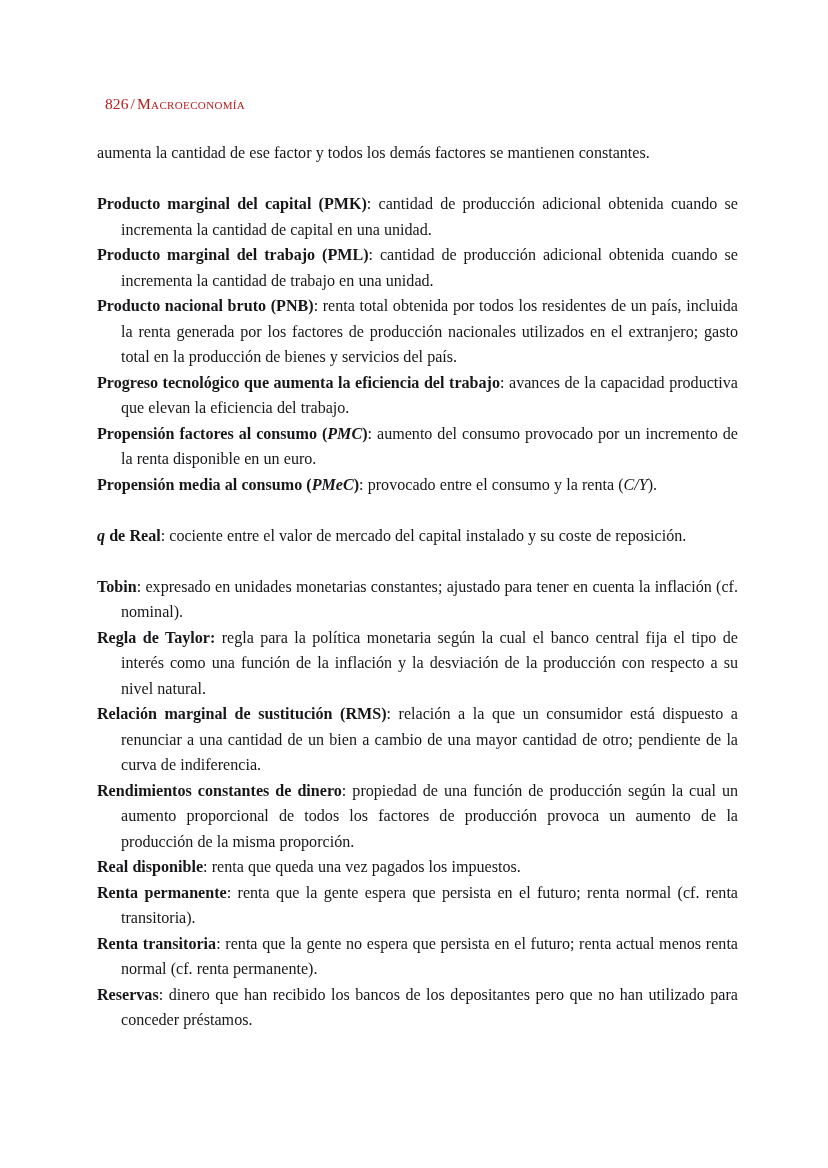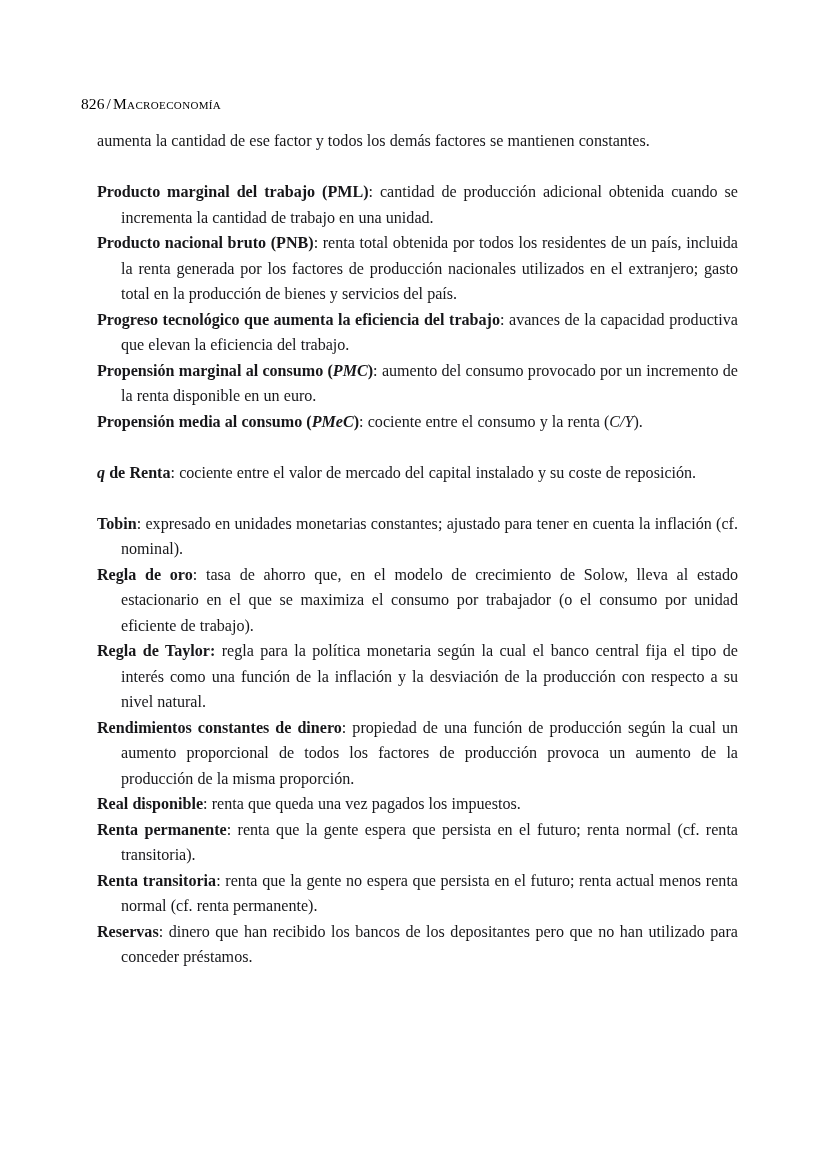--- a/index.html
+++ b/index.html
@@ -17,39 +17,39 @@
   .page {
     position: relative;
     width: 828px;
     height: 1168px;
     background: #ffffff;
     overflow: hidden;
   }
   
   .running-head {
     position: absolute;
-    left: 81px;
+    left: 105px;
     top: 95px;
     font-size: 15.5px;
     letter-spacing: 0.1px;
-    color: #000000;
+    color: #b91c1c;
     white-space: nowrap;
   }
   .running-head .folio { font-variant: normal; }
   .running-head .slash { padding: 0 2px; }
   .running-head .bookname {
     font-variant: small-caps;
     letter-spacing: 0.35px;
     font-size: 15.5px;
   }
   
   .column {
     position: absolute;
     left: 97px;
-    top: 128px;
+    top: 140px;
     width: 641px;
   }
   .group { margin: 0; }
   .group + .group { margin-top: 25.5px; }
 
   .entry {
     margin: 0;
     padding: 0 0 0 24px;
     text-indent: -24px;
     font-size: 16.1px;
@@ -82,54 +82,56 @@
   <div class="column">
 
     <div class="group">
       <p class="entry cont">
         <span class="lead">aumenta la cantidad de ese factor y todos los demás factores se mantienen constantes.</span>
       </p>
     </div>
 
     <div class="group">
 
+      <p class="entry"><span class="term">Producto marginal del capital (PMK)</span><span>:</span>
+        <span>cantidad de producción adicional obtenida cuando se incrementa la cantidad de capital en una unidad.</span></p>
 
       <p class="entry"><span class="term">Producto marginal del trabajo (PML)</span><span>:</span>
         <span>cantidad de producción adicional obtenida cuando se incrementa la cantidad de trabajo en una unidad.</span></p>
 
       <p class="entry"><span class="term">Producto nacional bruto (PNB)</span><span>:</span>
         <span>renta total obtenida por todos los residentes de un país, incluida la renta generada por los factores de producción nacionales utilizados en el extranjero; gasto total en la producción de bienes y servicios del país.</span></p>
 
       <p class="entry"><span class="term">Progreso tecnológico que aumenta la eficiencia del trabajo</span><span>:</span>
         <span>avances de la capacidad productiva que elevan la eficiencia del trabajo.</span></p>
 
-      <p class="entry"><span class="term">Propensión marginal al consumo (</span><span class="term-ital">PMC</span><span class="term">)</span><span>:</span>
+      <p class="entry"><span class="term">Propensión factores al consumo (</span><span class="term-ital">PMC</span><span class="term">)</span><span>:</span>
         <span>aumento del consumo provocado por un incremento de la renta disponible en un euro.</span></p>
 
       <p class="entry"><span class="term">Propensión media al consumo (</span><span class="term-ital">PMeC</span><span class="term">)</span><span>:</span>
-        <span>cociente entre el consumo y la renta (</span><span class="ital">C/Y</span><span>).</span></p>
+        <span>provocado entre el consumo y la renta (</span><span class="ital">C/Y</span><span>).</span></p>
     </div>
 
     <div class="group">
-      <p class="entry"><span class="term-ital">q</span><span class="term"> de Renta</span><span>:</span>
+      <p class="entry"><span class="term-ital">q</span><span class="term"> de Real</span><span>:</span>
         <span>cociente entre el valor de mercado del capital instalado y su coste de reposición.</span></p>
     </div>
 
     <div class="group">
 
       <p class="entry"><span class="term">Tobin</span><span>:</span>
         <span>expresado en unidades monetarias constantes; ajustado para tener en cuenta la inflación (cf. nominal).</span></p>
 
 
-      <p class="entry"><span class="term">Regla de oro</span><span>:</span>
-        <span>tasa de ahorro que, en el modelo de crecimiento de Solow, lleva al estado estacionario en el que se maximiza el consumo por trabajador (o el consumo por unidad eficiente de trabajo).</span></p>
 
       <p class="entry"><span class="term">Regla de Taylor:</span><span></span>
         <span>regla para la política monetaria según la cual el banco central fija el tipo de interés como una función de la inflación y la desviación de la producción con respecto a su nivel natural.</span></p>
 
+      <p class="entry"><span class="term">Relación marginal de sustitución (RMS)</span><span>:</span>
+        <span>relación a la que un consumidor está dispuesto a renunciar a una cantidad de un bien a cambio de una mayor cantidad de otro; pendiente de la curva de indiferencia.</span></p>
 
       <p class="entry"><span class="term">Rendimientos constantes de dinero</span><span>:</span>
         <span>propiedad de una función de producción según la cual un aumento proporcional de todos los factores de producción provoca un aumento de la producción de la misma proporción.</span></p>
 
       <p class="entry"><span class="term">Real disponible</span><span>:</span>
         <span>renta que queda una vez pagados los impuestos.</span></p>
 
       <p class="entry"><span class="term">Renta permanente</span><span>:</span>
         <span>renta que la gente espera que persista en el futuro; renta normal (cf. renta transitoria).</span></p>
 

